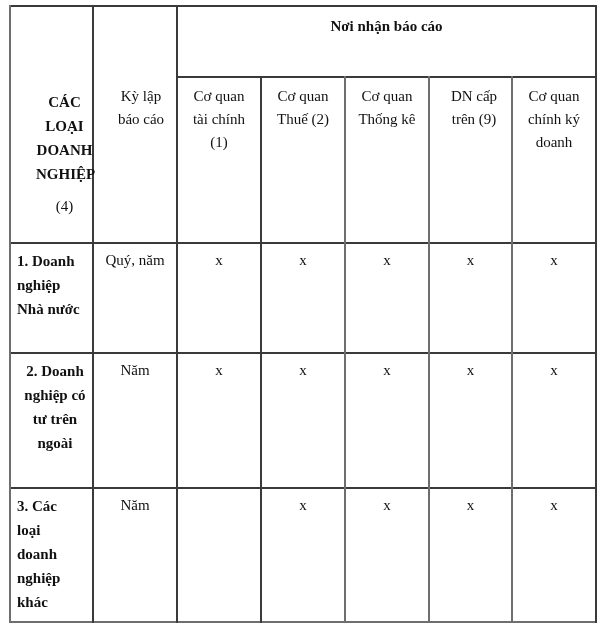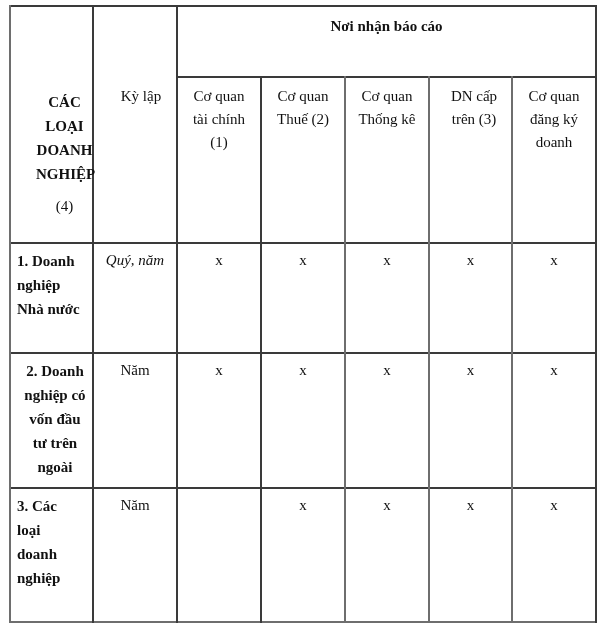--- a/index.html
+++ b/index.html
@@ -96,81 +96,82 @@
   <div class="cell type-head stack" style="left:10px; top:77px; width:83px; height:165px;">
     <span>CÁC</span>
     <span>LOẠI</span>
     <span>DOANH</span>
     <span>NGHIỆP</span>
     <span class="num">(4)</span>
   </div>
 
   <div class="cell stack" style="left:93px; top:77px; width:72px; height:165px; padding-top:8px;padding-left:24px;">
     <span>Kỳ lập</span>
+    <span>báo cáo</span>
   </div>
 
   <div class="cell stack" style="left:177px; top:77px; width:84px; height:165px;">
     <span>Cơ quan</span>
     <span>tài chính</span>
     <span>(1)</span>
   </div>
   <div class="cell stack" style="left:261px; top:77px; width:84px; height:165px;">
     <span>Cơ quan</span>
     <span>Thuế (2)</span>
   </div>
   <div class="cell stack" style="left:345px; top:77px; width:84px; height:165px;">
     <span>Cơ quan</span>
     <span>Thống kê</span>
   </div>
   <div class="cell stack" style="left:429px; top:77px; width:83px; height:165px;padding-left:7px;">
     <span>DN cấp</span>
-    <span>trên (3)</span>
+    <span>trên (9)</span>
   </div>
   <div class="cell stack" style="left:512px; top:77px; width:84px; height:165px;">
     <span>Cơ quan</span>
-    <span>đăng ký</span>
+    <span>chính ký</span>
     <span>doanh</span>
   </div>
 
   <div>
     <div class="cell row-label left stack" style="left:10px; top:243px; width:83px; height:109px;">
       <span>1. Doanh</span>
       <span>nghiệp</span>
       <span>Nhà nước</span>
     </div>
-    <div class="cell period" style="left:93px; top:243px; width:84px; height:109px;font-style:italic;">Quý, năm</div>
+    <div class="cell period" style="left:93px; top:243px; width:84px; height:109px;">Quý, năm</div>
     <div class="cell mark" style="left:177px; top:243px; width:84px; height:109px;">x</div>
     <div class="cell mark" style="left:261px; top:243px; width:84px; height:109px;">x</div>
     <div class="cell mark" style="left:345px; top:243px; width:84px; height:109px;">x</div>
     <div class="cell mark" style="left:429px; top:243px; width:83px; height:109px;">x</div>
     <div class="cell mark" style="left:512px; top:243px; width:84px; height:109px;">x</div>
   </div>
 
   <div>
     <div class="cell row-label left stack" style="left:10px; top:353px; width:83px; height:134px;text-align:center;">
       <span>2. Doanh</span>
       <span>nghiệp có</span>
-      <span>vốn đầu</span>
       <span>tư trên</span>
       <span>ngoài</span>
     </div>
     <div class="cell period" style="left:93px; top:353px; width:84px; height:134px;">Năm</div>
     <div class="cell mark" style="left:177px; top:353px; width:84px; height:134px;">x</div>
     <div class="cell mark" style="left:261px; top:353px; width:84px; height:134px;">x</div>
     <div class="cell mark" style="left:345px; top:353px; width:84px; height:134px;">x</div>
     <div class="cell mark" style="left:429px; top:353px; width:83px; height:134px;">x</div>
     <div class="cell mark" style="left:512px; top:353px; width:84px; height:134px;">x</div>
   </div>
 
   <div>
     <div class="cell row-label left stack" style="left:10px; top:488px; width:83px; height:114px;">
       <span>3. Các</span>
       <span>loại</span>
       <span>doanh</span>
       <span>nghiệp</span>
+      <span>khác</span>
     </div>
     <div class="cell period" style="left:93px; top:488px; width:84px; height:134px;">Năm</div>
     <div class="cell mark" style="left:177px; top:488px; width:84px; height:134px;"></div>
     <div class="cell mark" style="left:261px; top:488px; width:84px; height:134px;">x</div>
     <div class="cell mark" style="left:345px; top:488px; width:84px; height:134px;">x</div>
     <div class="cell mark" style="left:429px; top:488px; width:83px; height:134px;">x</div>
     <div class="cell mark" style="left:512px; top:488px; width:84px; height:134px;">x</div>
   </div>
 
 </div>

